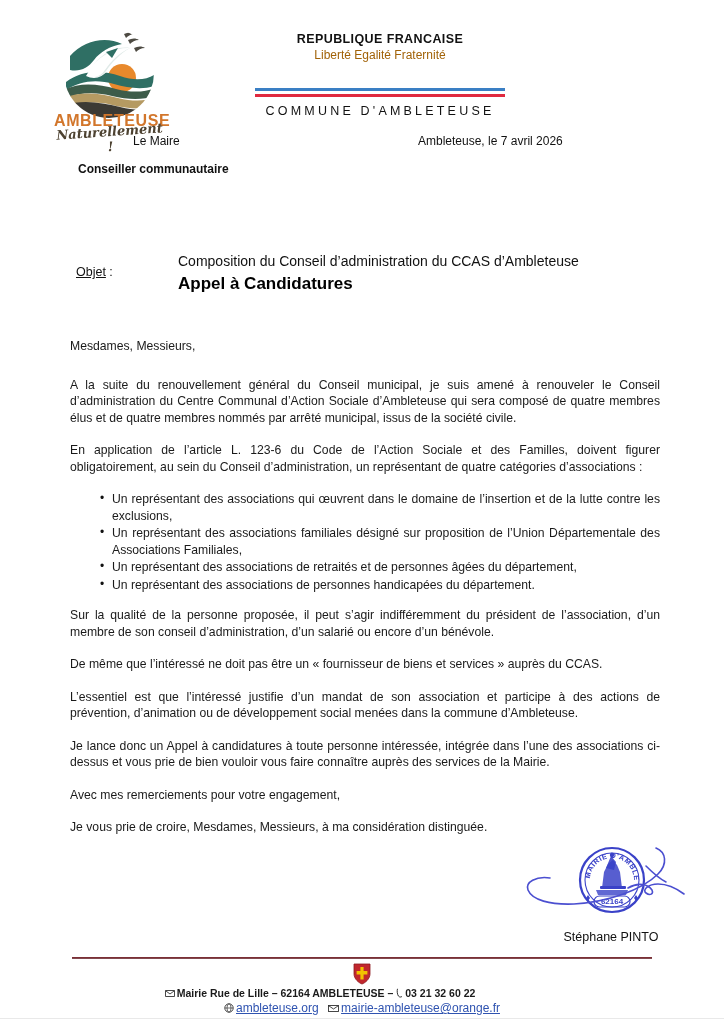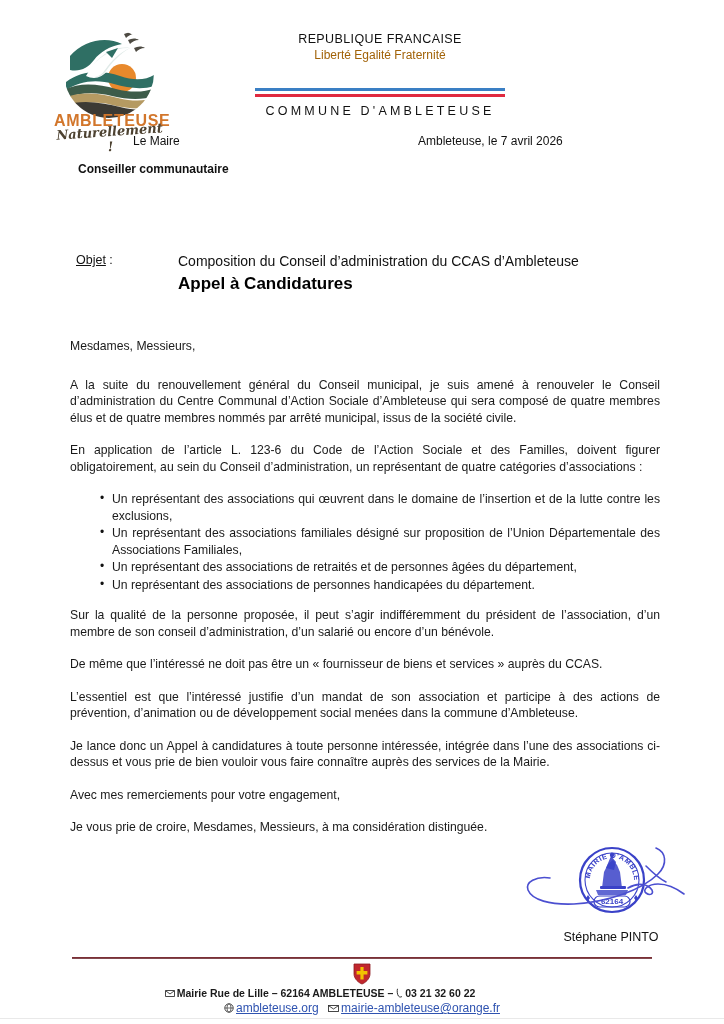--- a/index.html
+++ b/index.html
@@ -78,20 +78,21 @@
     left: 255px;
     top: 14px;
     width: 250px;
     text-align: center;
   }
   .rf-line1 {
     font-size: 12.5px;
     letter-spacing: 0.4px;
     color: #111;
     white-space: nowrap;
+    font-weight: bold;
   }
   .rf-line2 {
     font-size: 12px;
     margin-top: 2px;
     color: #a16207;
     white-space: nowrap;
   }
   .flag-blue {
     position: absolute;
     left: 255px;
@@ -148,21 +149,21 @@
   
   .objet {
     position: absolute;
     top: 253px;
     left: 0;
     width: 724px;
   }
   .objet-label {
     position: absolute;
     left: 76px;
-    top: 0;
+    top: 12px;
     font-size: 12.5px;
     color: #111;
     white-space: nowrap;
   }
   .objet-label u { text-decoration: underline; }
   .objet-text {
     position: absolute;
     left: 178px;
     top: 0;
     width: 490px;

